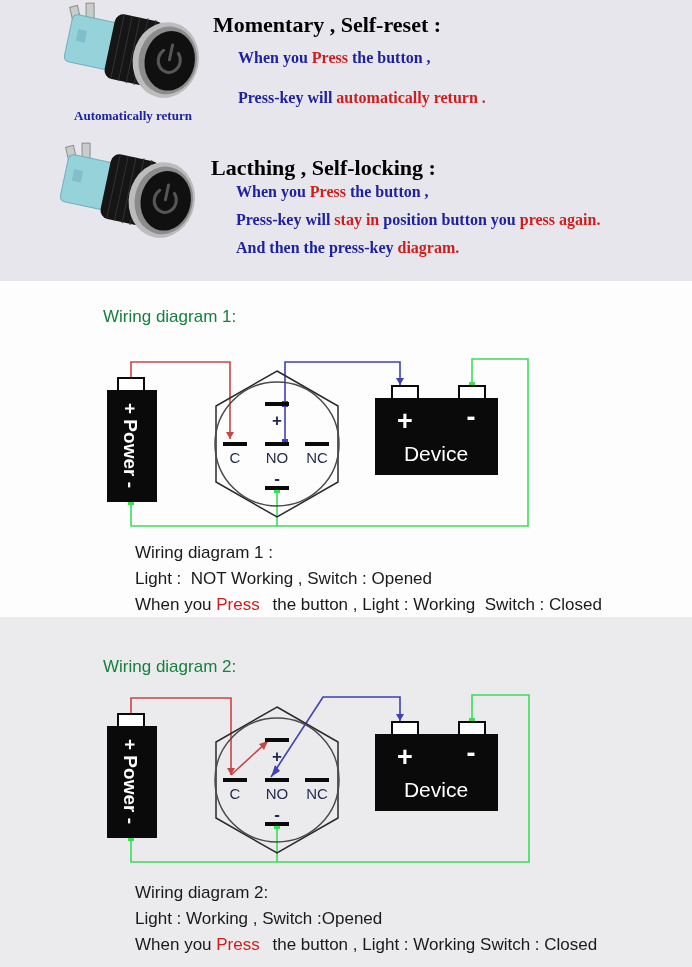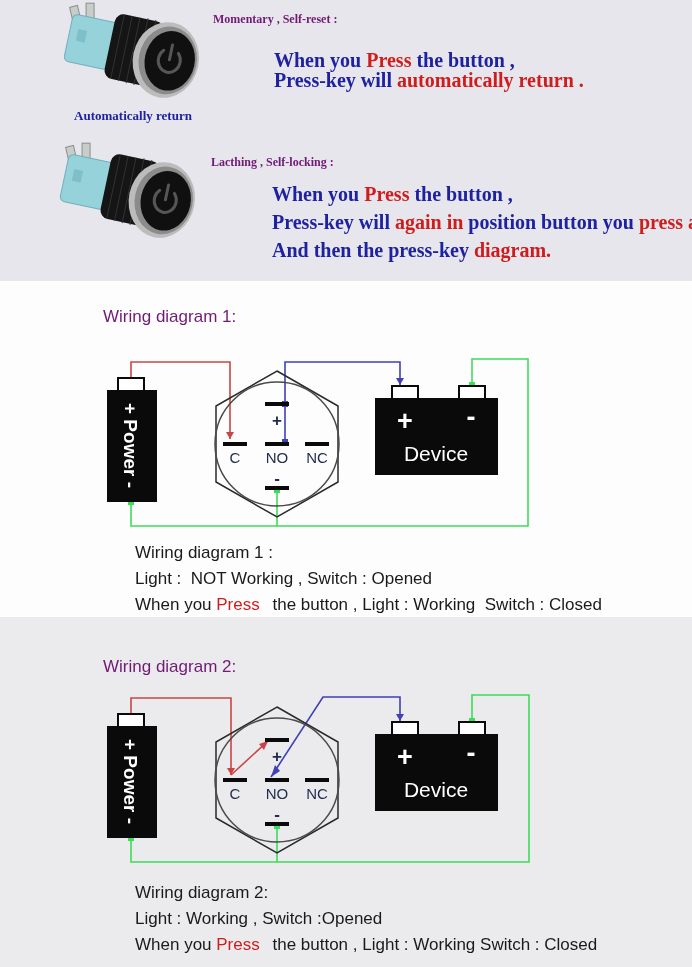--- a/index.html
+++ b/index.html
@@ -4,24 +4,24 @@
 <style>
   html,body{margin:0;padding:0;}
   body{font-family:"Liberation Sans", sans-serif;}
   .page{position:relative;width:692px;height:967px;overflow:hidden;background:#fff;}
   .section{position:absolute;left:0;width:692px;}
   #sec-top{top:0;height:281px;background:#e7e6ec;}
   #sec-d1{top:281px;height:336px;background:#fdfdfd;}
   #sec-d2{top:617px;height:350px;background:#ebebee;}
   .abs{position:absolute;}
   .serif{font-family:"Liberation Serif", serif;font-weight:bold;}
-  .top-title{font-size:12px;color:#701a75;}
-  .top-line{font-size:20px;color:#1f22a0;white-space:pre;margin-left:36px;}
+  .top-title{font-size:22px;color:#000000;}
+  .top-line{font-size:16px;color:#1f22a0;white-space:pre;}
   .photo-caption{font-size:13px;color:#1f22a0;text-align:center;width:170px;}
-  .diag-heading{font-size:17px;color:#701a75;}
+  .diag-heading{font-size:17px;color:#15803d;}
   .cap-line{font-size:17px;color:#1a1a1a;white-space:pre;}
   .seg-navy{color:#1f22a0;}
   .seg-red{color:#cf1d1d;}
   .seg-body{color:#1a1a1a;margin-left:8px;}
   svg text{font-family:"Liberation Sans", sans-serif;}
   .term-label{fill:#1f2a4e;font-size:15px;}
   .term-sign{fill:#1f2a4e;font-size:17px;font-weight:bold;}
   .blk-txt{fill:#ffffff;}
 </style>
 </head>
@@ -45,21 +45,21 @@
         <g stroke="#565656" stroke-width="3" fill="none" stroke-linecap="round">
           <path d="M124,41 a11,12 0 1,0 15,0"></path>
           <line x1="131.5" y1="34" x2="131.5" y2="49"></line>
         </g>
       </g>
     </svg>
     <div class="abs serif photo-caption" style="left:48px;top:108px">Automatically return</div>
 
     <div class="abs serif top-title" style="left:213px;top:12px">Momentary , Self-reset :</div>
     <div class="abs serif top-line" style="left:238px;top:49px"><span class="seg-navy">When you </span><span class="seg-red">Press</span><span class="seg-navy"> the button ,</span></div>
-    <div class="abs serif top-line" style="left:238px;top:69px"><span class="seg-navy">Press-key will </span><span class="seg-red">automatically return</span><span class="seg-red"> .</span></div>
+    <div class="abs serif top-line" style="left:238px;top:89px"><span class="seg-navy">Press-key will </span><span class="seg-red">automatically return</span><span class="seg-red"> .</span></div>
 
     <svg class="abs" style="left:34px;top:142px" width="180" height="106" viewBox="0 0 180 106">
       <g transform="rotate(12 90 53)">
         <rect x="26" y="16" width="8" height="16" fill="#c9cdc9" stroke="#8a8f8a" transform="rotate(-25 30 24)"></rect>
         <rect x="40" y="10" width="8" height="18" fill="#c9cdc9" stroke="#8a8f8a" transform="rotate(-12 44 19)"></rect>
         <rect x="28" y="24" width="46" height="48" rx="5" fill="#96d2da" stroke="#6fb0bc"></rect>
         <rect x="36" y="38" width="9" height="12" fill="#7fbfc9"></rect>
         <rect x="70" y="14" width="50" height="66" rx="9" fill="#151515"></rect>
         <path d="M78,15 v64 M86,14 v66 M94,14 v67 M102,13 v68 M110,13 v68" stroke="#323232" fill="none"></path>
         <ellipse cx="128" cy="50" rx="33" ry="38" fill="#bcbcbc"></ellipse>
@@ -67,21 +67,21 @@
         <ellipse cx="132" cy="50" rx="25" ry="30" fill="#101010"></ellipse>
         <g stroke="#565656" stroke-width="3" fill="none" stroke-linecap="round">
           <path d="M124,41 a11,12 0 1,0 15,0"></path>
           <line x1="131.5" y1="34" x2="131.5" y2="49"></line>
         </g>
       </g>
     </svg>
 
     <div class="abs serif top-title" style="left:211px;top:155px">Lacthing , Self-locking :</div>
     <div class="abs serif top-line" style="left:236px;top:183px"><span class="seg-navy">When you </span><span class="seg-red">Press</span><span class="seg-navy"> the button ,</span></div>
-    <div class="abs serif top-line" style="left:236px;top:211px"><span class="seg-navy">Press-key will </span><span class="seg-red">again in</span><span class="seg-navy"> position button you </span><span class="seg-red">press again.</span></div>
+    <div class="abs serif top-line" style="left:236px;top:211px"><span class="seg-navy">Press-key will </span><span class="seg-red">stay in</span><span class="seg-navy"> position button you </span><span class="seg-red">press again.</span></div>
     <div class="abs serif top-line" style="left:236px;top:239px"><span class="seg-navy">And then the press-key </span><span class="seg-red">diagram.</span></div>
   </div>
 
   <div class="section" id="sec-d1">
     <div class="abs diag-heading" style="left:103px;top:26px">Wiring diagram 1:</div>
 
     <svg class="abs" style="left:0;top:60px" width="692" height="200" viewBox="0 0 692 200">
 
       <g stroke="#c94545" fill="none" stroke-width="1.6">
         <polyline points="131,49 131,21 230,21 230,98"></polyline>

